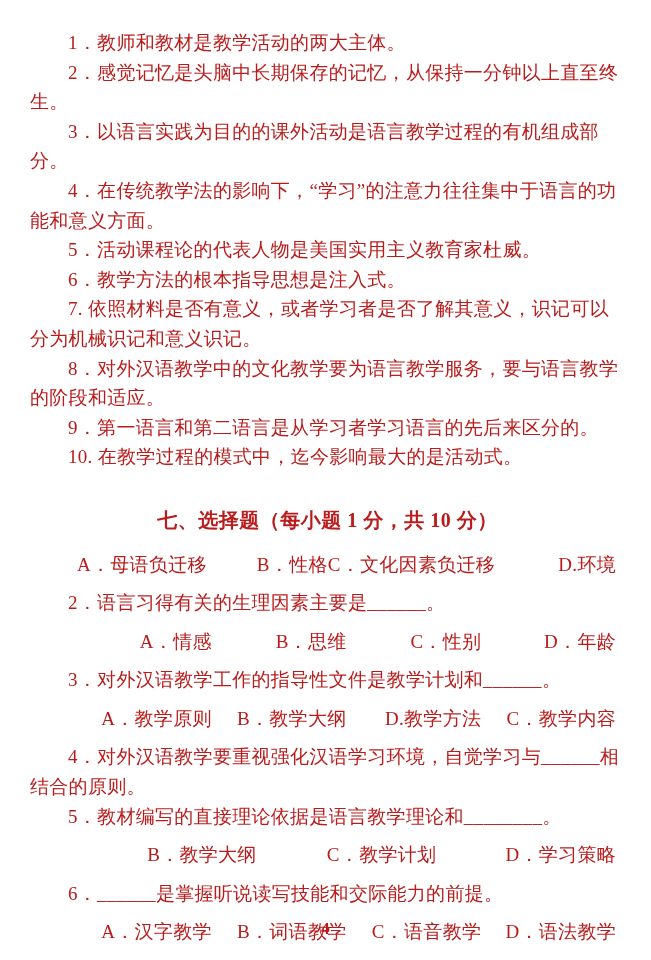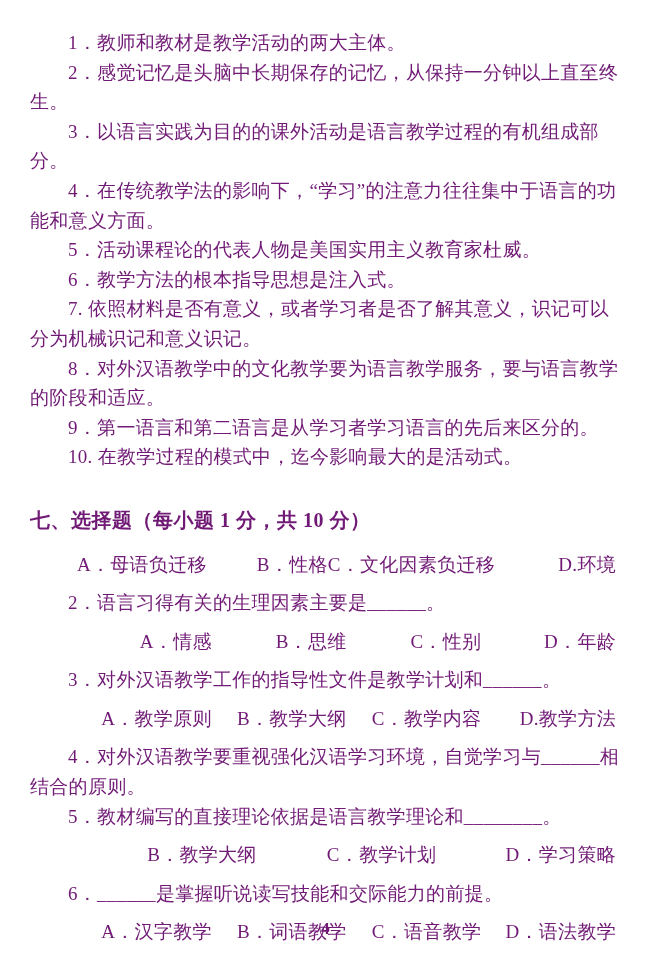--- a/index.html
+++ b/index.html
@@ -6,32 +6,33 @@
   .page {
     position:relative;
     width:651px; height:960px;
     margin:0 auto;
     background:#ffffff;
     box-sizing:border-box;
     padding:28px 26px 0 30px;
     font-family:"Liberation Serif","DejaVu Serif",serif;
     font-size:19px;
     line-height:29.6px;
-    color:#701a75;
+    color:#b91c1c;
     letter-spacing:0.3px;
     overflow:hidden;
   }
   .item { margin:0; text-indent:2em; }
   .opts { display:flex; padding-left:2em; margin:9px;text-align:right; }
   .opts span { flex:1 1 0; white-space:nowrap; overflow:visible; }
   .heading {
     font-size:20px;
     font-weight:bold;
     margin:34px 0 14px 0;
     letter-spacing:0.5px;
+    text-align:center;
   }
   .page-number {
     position:absolute;
     bottom:16px; left:0; right:0;
     text-align:center;
     font-size:17px;
     font-weight:bold;
   }
 </style>
 </head>
@@ -68,22 +69,22 @@
       <span>A．情感</span>
       <span>B．思维</span>
       <span>C．性别</span>
       <span>D．年龄</span>
     </p>
 
     <p class="item">3．对外汉语教学工作的指导性文件是教学计划和______。</p>
     <p class="opts">
       <span>A．教学原则</span>
       <span>B．教学大纲</span>
+      <span>D.教学方法</span>
       <span>C．教学内容</span>
-      <span>D.教学方法</span>
     </p>
 
     <p class="item">4．对外汉语教学要重视强化汉语学习环境，自觉学习与______相结合的原则。</p>
 
     <p class="item">5．教材编写的直接理论依据是语言教学理论和________。</p>
     <p class="opts">
       <span>B．教学大纲</span>
       <span>C．教学计划</span>
       <span>D．学习策略</span>
     </p>

